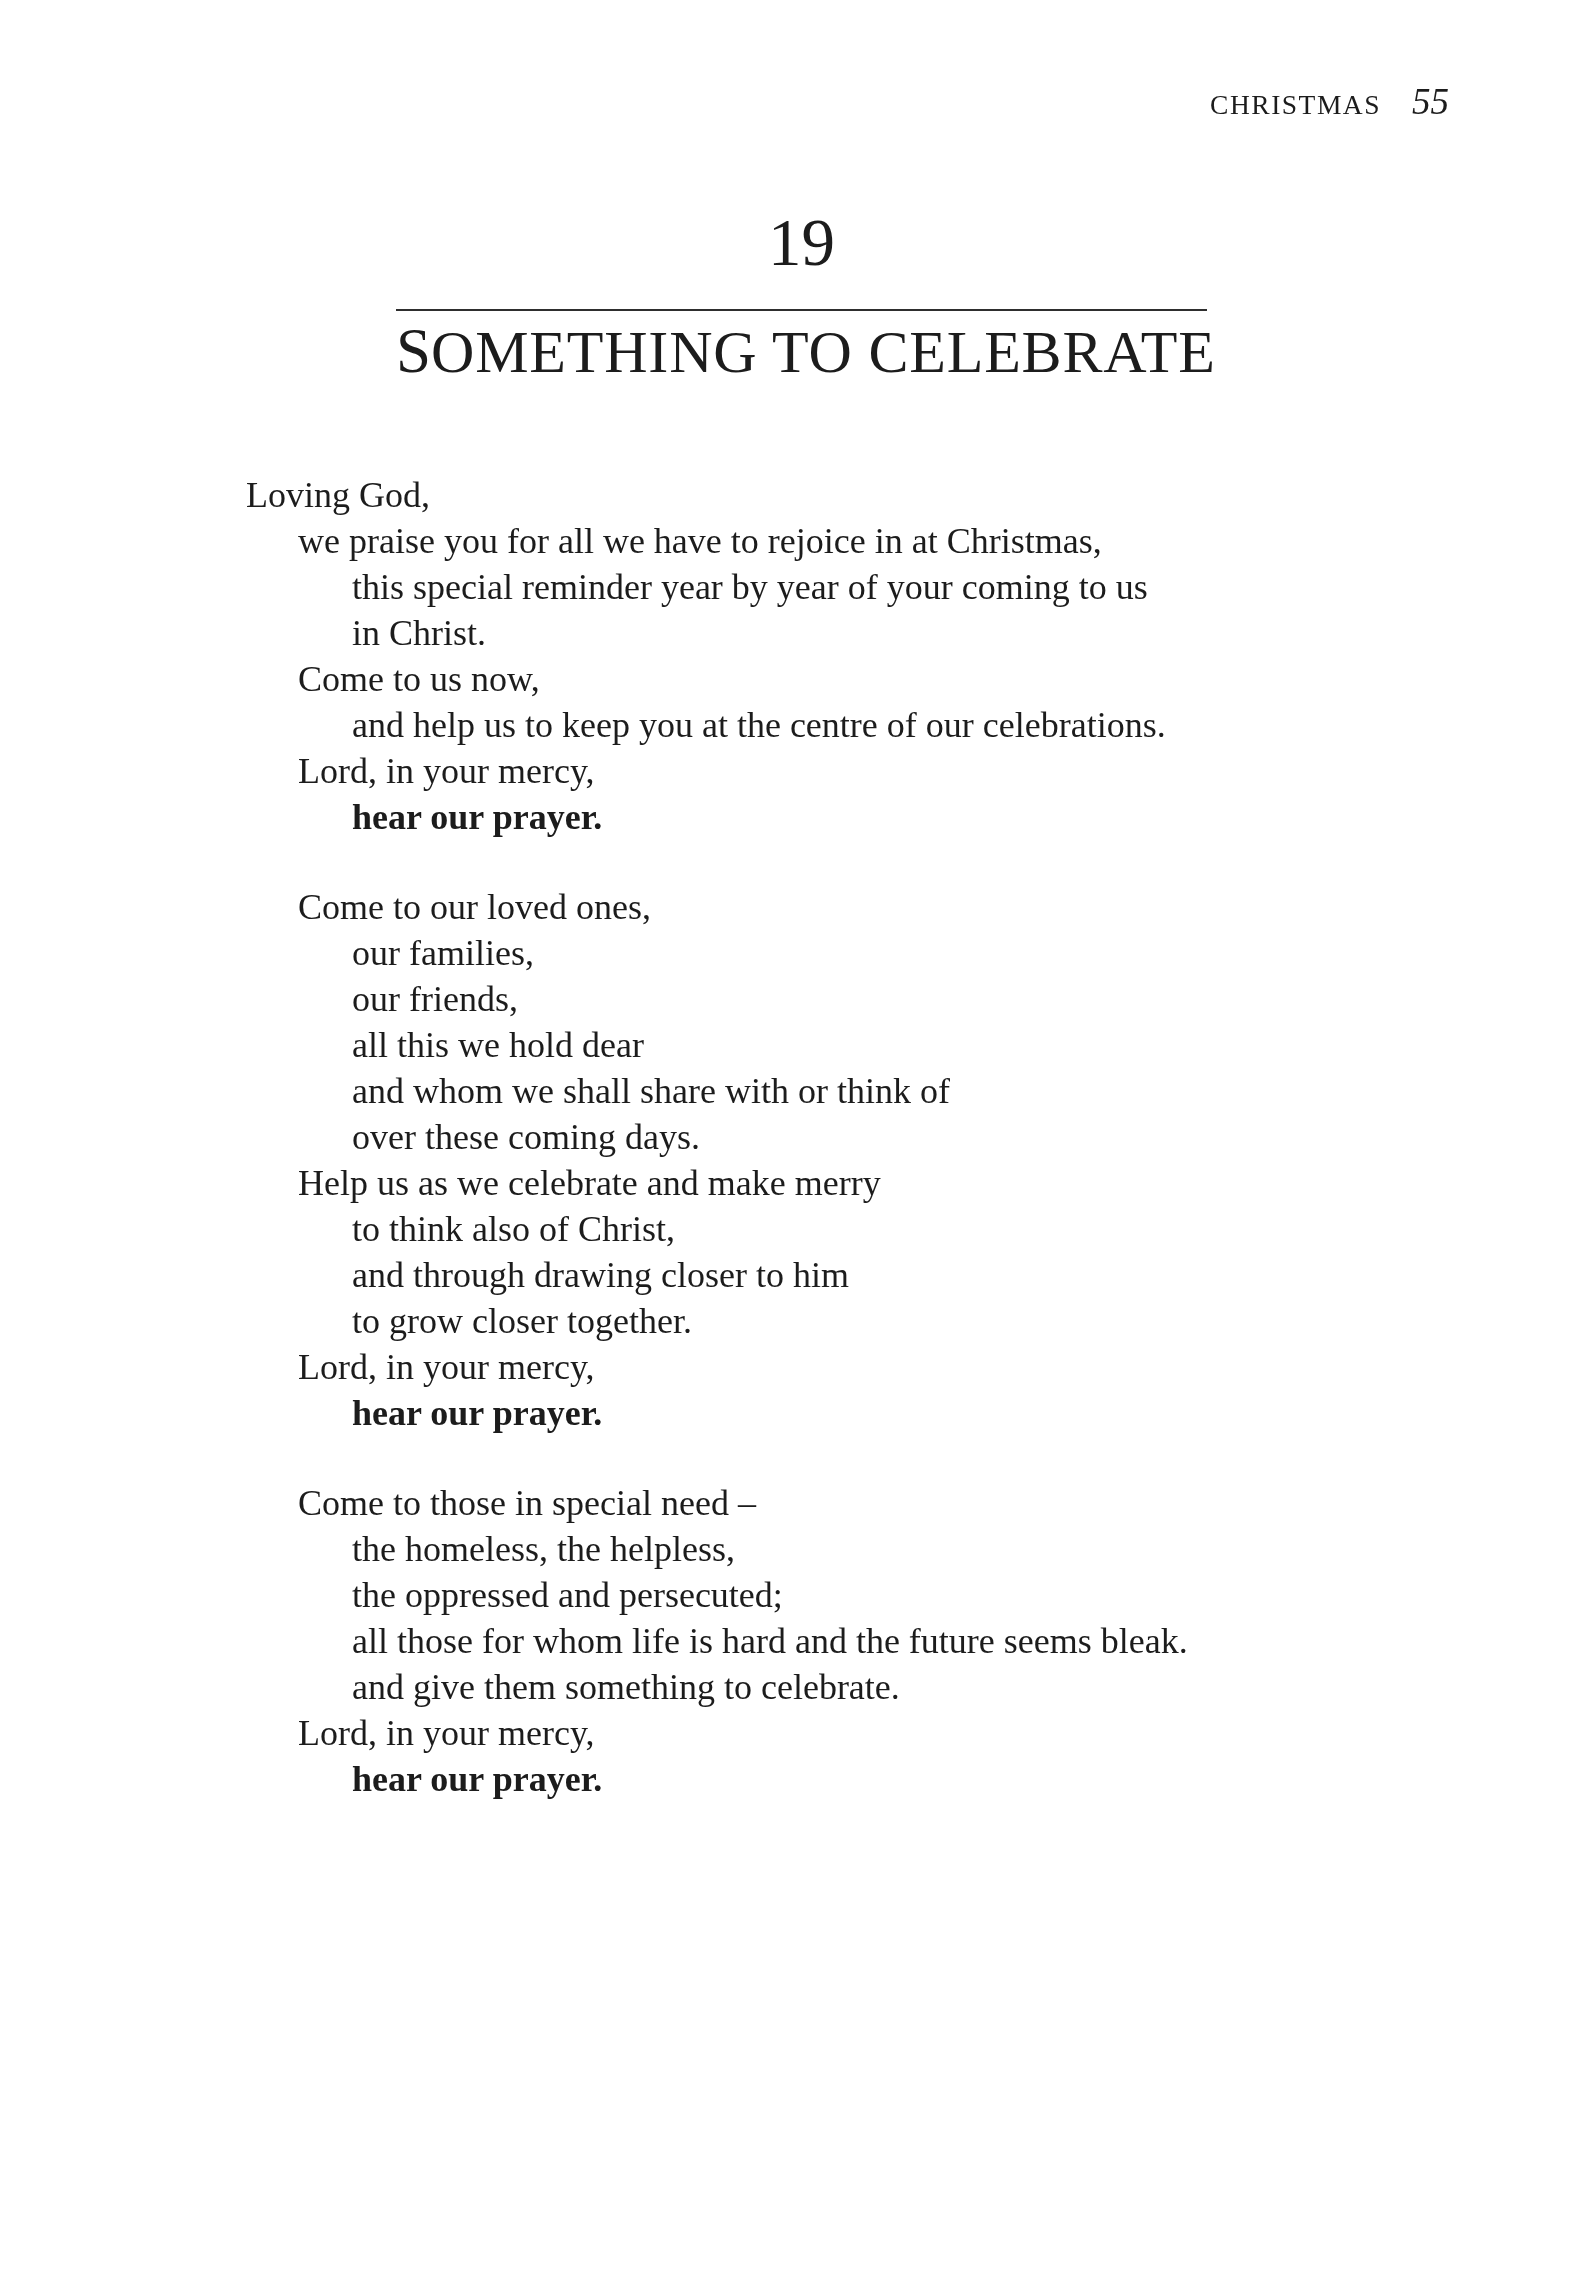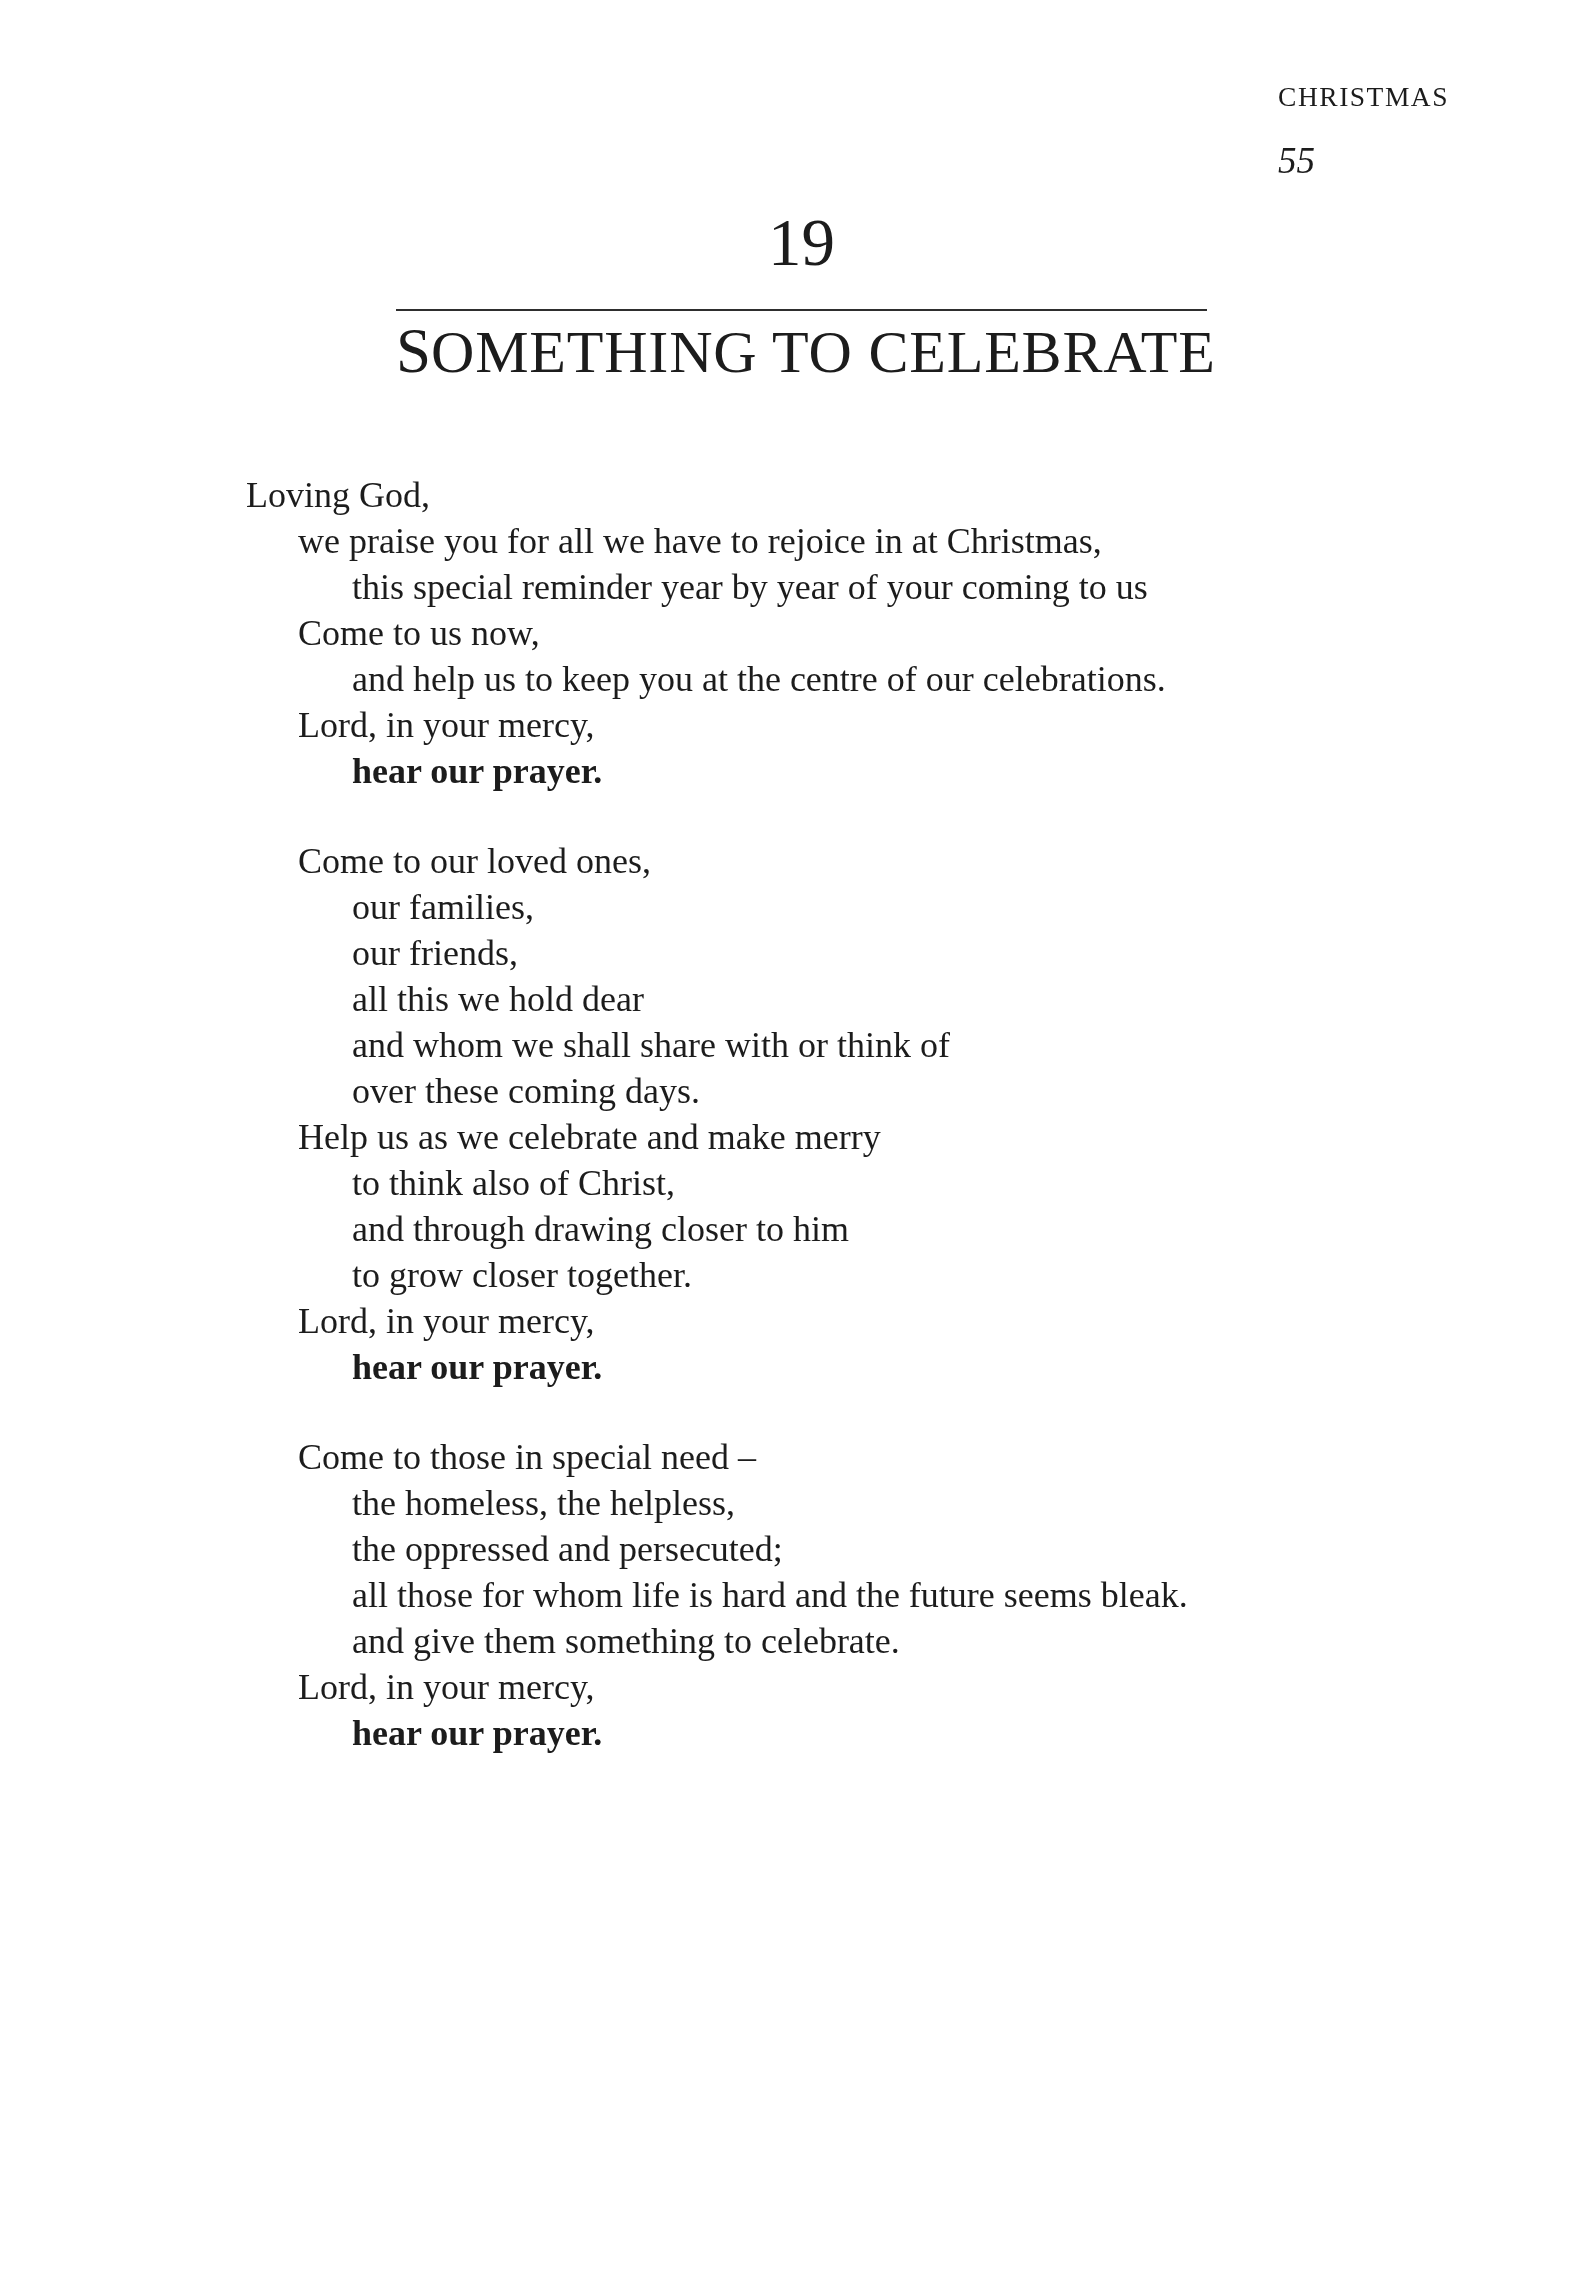--- a/index.html
+++ b/index.html
@@ -16,21 +16,20 @@
   
   .running-head {
     position: absolute;
     top: 83px;
     right: 140px;
     display: flex;
     align-items: baseline;
     gap: 31px;
     line-height: 1;
     white-space: nowrap;
-    flex-direction: column;
   }
   .running-head .section {
     font-size: 27.5px;
     letter-spacing: 1.5px;
   }
   .running-head .pagenum {
     font-size: 37px;
     font-style: italic;
   }
 
@@ -107,20 +106,21 @@
   <h1 class="chapter-title" style="margin:0;font-weight:normal;">
     <span class="lead-cap">S</span><span class="title-rest">OMETHING TO CELEBRATE</span>
   </h1>
 </section>
 
 <main class="prayer-body">
     <div class="stanza">
       <div class="line ind0">Loving God,</div>
       <div class="line ind1">we praise you for all we have to rejoice in at Christmas,</div>
       <div class="line ind2">this special reminder year by year of your coming to us</div>
+      <div class="line ind2">in Christ.</div>
       <div class="line ind1">Come to us now,</div>
       <div class="line ind2">and help us to keep you at the centre of our celebrations.</div>
       <div class="line ind1">Lord, in your mercy,</div>
       <div class="line ind2 bold">hear our prayer.</div>
     </div>
     <div class="stanza">
       <div class="line ind1">Come to our loved ones,</div>
       <div class="line ind2">our families,</div>
       <div class="line ind2">our friends,</div>
       <div class="line ind2">all this we hold dear</div>

